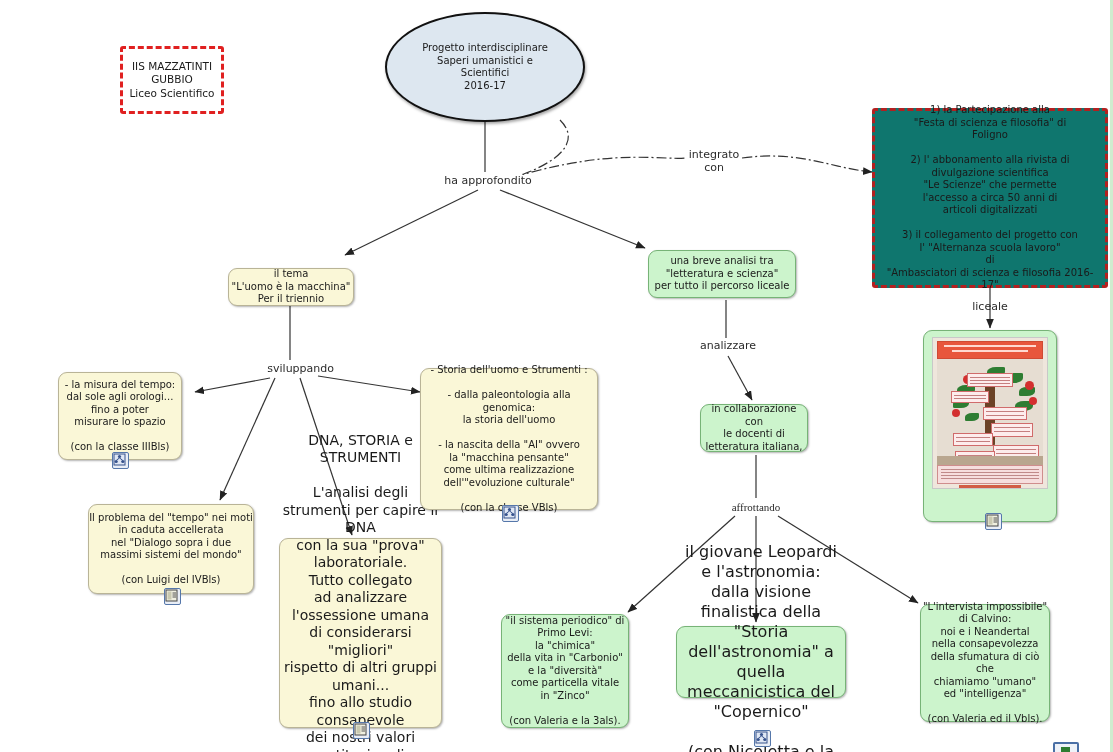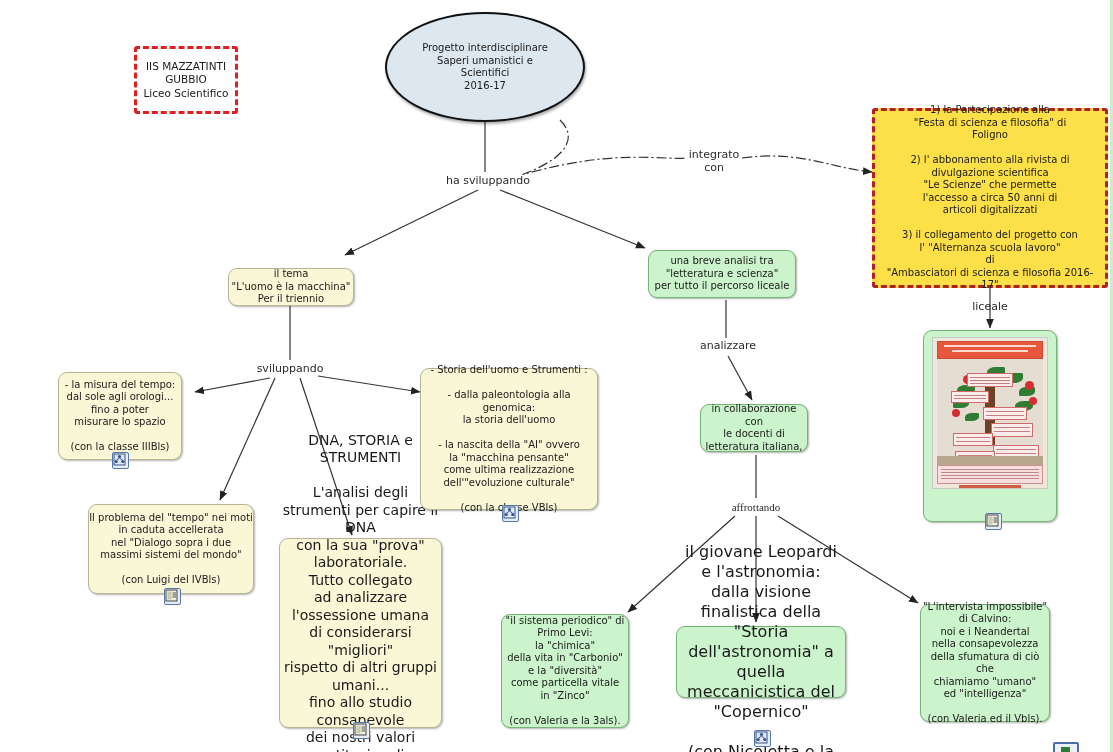--- a/index.html
+++ b/index.html
@@ -9,21 +9,21 @@
   .node{position:absolute;box-sizing:border-box;text-align:center;color:#1a1a1a;
         display:flex;align-items:center;justify-content:center;}
   .node .txt{white-space:pre-line;line-height:1.25;}
   .yellow{background:#faf7d7;border:1px solid #b9b497;border-radius:9px;
           box-shadow:1px 1px 2px rgba(0,0,0,.30);}
   .green{background:#ccf4cc;border:1px solid #77b377;border-radius:9px;
          box-shadow:1px 1px 2px rgba(0,0,0,.30);}
   .ellipse{background:#dde7f0;border:2px solid #111111;border-radius:50%;
            box-shadow:1px 2px 3px rgba(0,0,0,.35);}
   .dashed-red{background:#ffffff;border:3px dashed #e02020;border-radius:3px;}
-  .dashdot-red{background:#fde047;border:3px dashed #b32020;border-radius:3px;}
+  .dashdot-red{background:#0f766e;border:3px dashed #b32020;border-radius:3px;}
   .label{position:absolute;font-size:11px;color:#2b2b2b;text-align:center;
          white-space:pre-line;line-height:1.2;}
   .icon{position:absolute;width:15px;height:15px;border:1px solid #5577aa;
         background:#e9eef6;border-radius:2px;display:block;}
   .icon svg{display:block;}
   .scrollbar-v{position:absolute;right:0;top:0;width:3px;height:752px;background:#cfeccf;}
   .infographic{width:114px;height:150px;border:1px solid #c8c8c8;background:#efe6dc;
                position:relative;overflow:hidden;margin:0 auto;}
   .ig-title{position:absolute;left:4px;top:3px;right:4px;height:16px;background:#e8563c;
             border:1px solid #cf4a33;}
@@ -82,21 +82,21 @@
       <path d="M728,356 L752,400" marker-end="url(#ah)"></path>
 
       <path d="M756,455 L756,498"></path>
 
       <path d="M735,516 L628,612" marker-end="url(#ah)"></path>
       <path d="M756,516 L756,622" marker-end="url(#ah)"></path>
       <path d="M778,516 L918,603" marker-end="url(#ah)"></path>
     </g>
   </svg>
 
-  <div class="node dashed-red" style="left:120px;top:46px;width:104px;height:68px;font-size:10.5px;margin-left:14px;">
+  <div class="node dashed-red" style="left:120px;top:46px;width:104px;height:68px;font-size:10.5px;">
     <div class="txt">IIS MAZZATINTI
 GUBBIO
 Liceo Scientifico</div>
   </div>
 
   <div class="node ellipse" style="left:385px;top:12px;width:200px;height:110px;font-size:10px;">
     <div class="txt">Progetto interdisciplinare
 Saperi umanistici e
 Scientifici
 2016-17</div>
@@ -336,24 +336,24 @@
 di Calvino:
 noi e i Neandertal
 nella consapevolezza
 della sfumatura di ciò che
 chiamiamo "umano"
 ed "intelligenza"
 
 (con Valeria ed il Vbls).</div>
   </div>
 
-  <div class="label" style="left:438px;top:174px;width:100px;">ha sviluppando</div>
+  <div class="label" style="left:438px;top:174px;width:100px;">ha approfondito</div>
   <div class="label" style="left:686px;top:148px;width:56px;">integrato
 con</div>
-  <div class="label" style="left:246px;top:362px;width:88px;">sviluppando</div>
+  <div class="label" style="left:246px;top:362px;width:88px;text-align:right;">sviluppando</div>
   <div class="label" style="left:690px;top:339px;width:76px;">analizzare</div>
   <div class="label" style="left:952px;top:300px;width:76px;">liceale</div>
   <div class="label" style="left:714px;top:501px;width:84px;font-family:Liberation Serif, serif;">affrottando</div>
 
   <div class="scrollbar-v"></div>
   <div class="win-ctl">
       <span></span>
     </div>
 
 </div>

